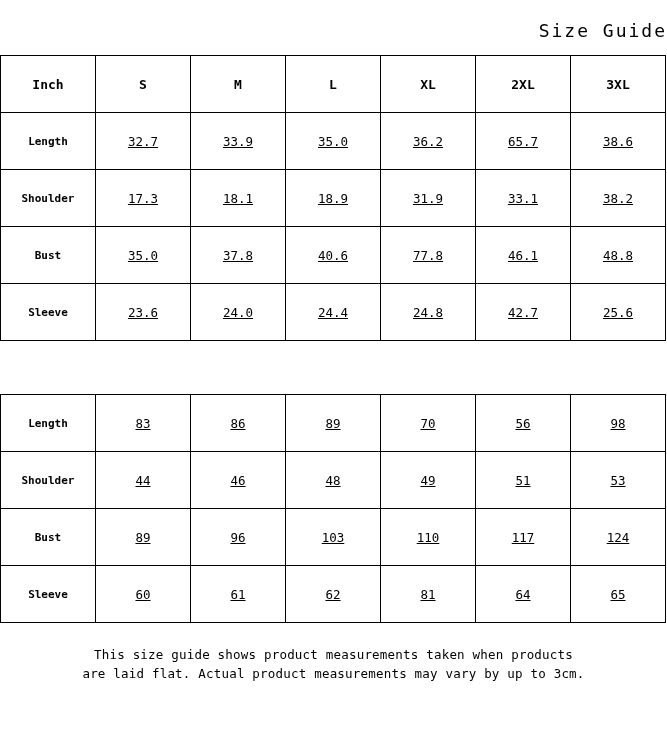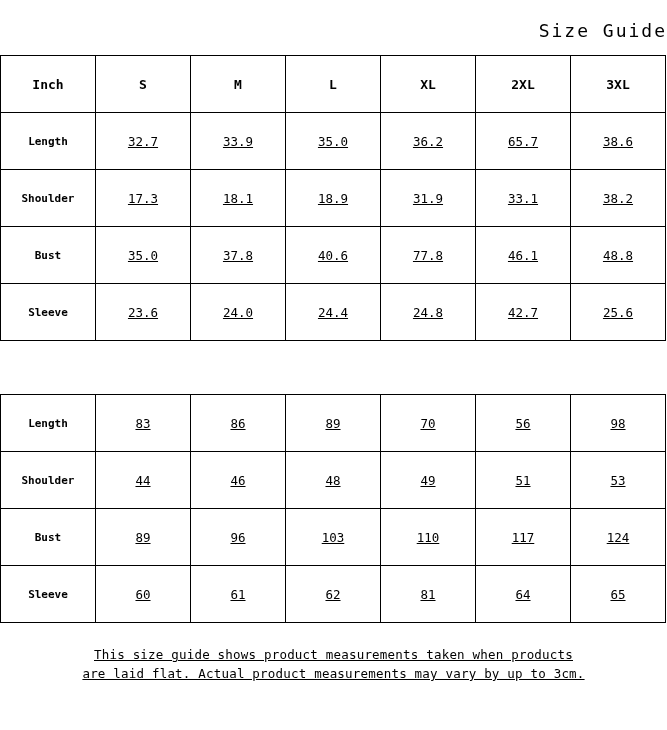--- a/index.html
+++ b/index.html
@@ -67,21 +67,21 @@
     height: 53px;
   }
   .footer {
     text-align: center;
     font-size: 12.5px;
     line-height: 19px;
     font-family: "DejaVu Sans Mono", monospace;
     padding-top: 22px;
     letter-spacing: 0.2px;
   }
-  .footer div { white-space: nowrap; text-decoration: underline; }
+  .footer div { white-space: nowrap; }
 </style>
 </head>
 <body>
 
 <div class="page">
 
   <div class="title">Size Guide</div>
 
   <table class="size-table">
     <colgroup>

